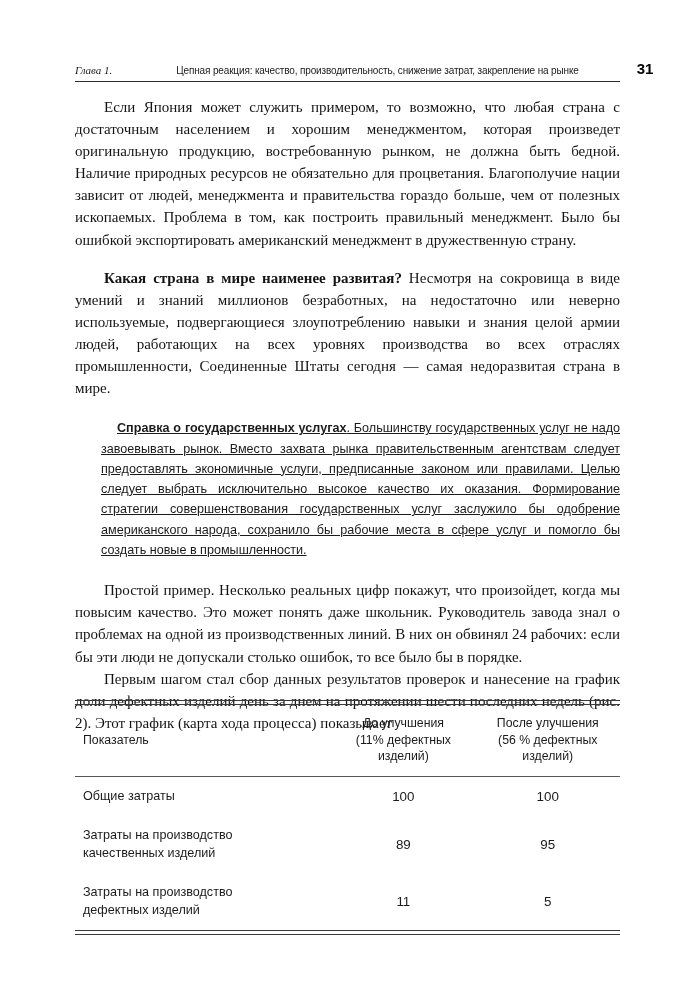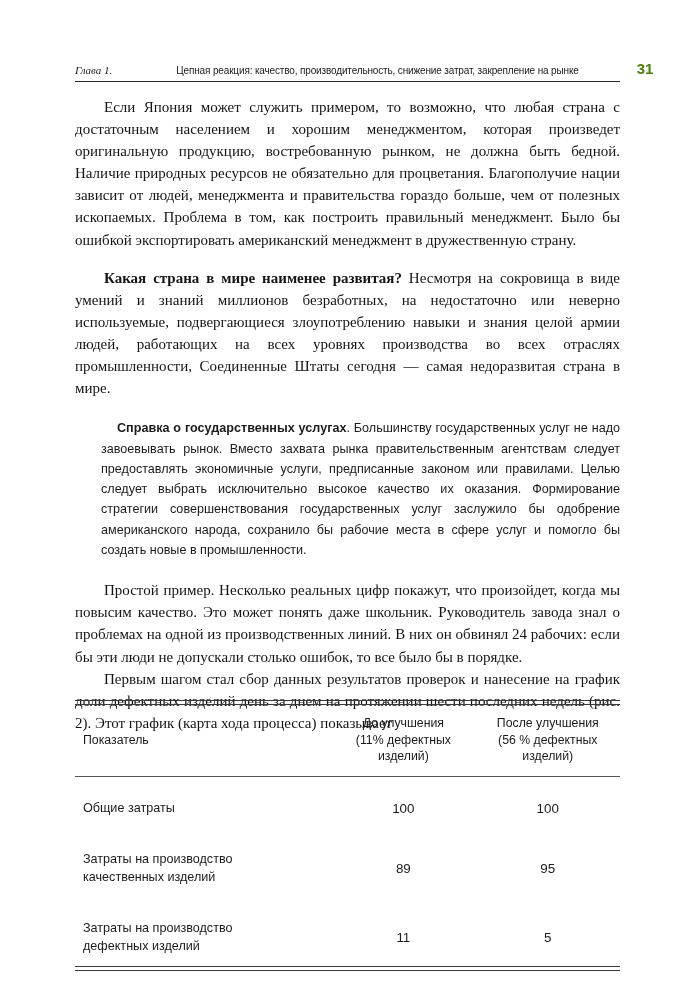--- a/index.html
+++ b/index.html
@@ -41,21 +41,21 @@
     color: #1b1b1b;
     margin-left: 16px;
     flex: 1;
     letter-spacing: -0.15px;
     white-space: nowrap;
   }
   .rh-folio {
     font-family: "Liberation Sans", "DejaVu Sans", sans-serif;
     font-size: 15px;
     font-weight: 700;
-    color: #4d7c0f;
+    color: #000000;
     margin-left: 10px;
   }
 
   
   .body-col {
     position: absolute;
     left: 75px;
     top: 96px;
     width: 545px;
   }
@@ -84,20 +84,21 @@
     width: 519px;
   }
   p.sans {
     font-family: "Liberation Sans", "DejaVu Sans", sans-serif;
     font-size: 12.6px;
     line-height: 20.3px;
     color: #1b1b1b;
     text-align: justify;
     margin: 0;
     text-indent: 16px;
+    text-decoration: underline;
   }
   .note-bold { font-weight: 700; }
 
   
   .table-block {
     position: absolute;
     left: 75px;
     top: 700px;
     width: 545px;
   }
@@ -138,21 +139,21 @@
     text-align: left;
     padding-left: 8px;
     vertical-align: middle;
   }
   table.data thead th.col-num {
     text-align: center;
   }
   table.data tbody td {
     font-size: 12.6px;
     line-height: 17.5px;
-    padding: 23px 4px 11px 4px;
+    padding: 11px 4px 11px 4px;
     vertical-align: middle;
   }
   table.data tbody td.col-label {
     text-align: left;
     padding-left: 8px;
   }
   table.data tbody td.col-num {
     text-align: center;
     font-size: 13.4px;
   }

